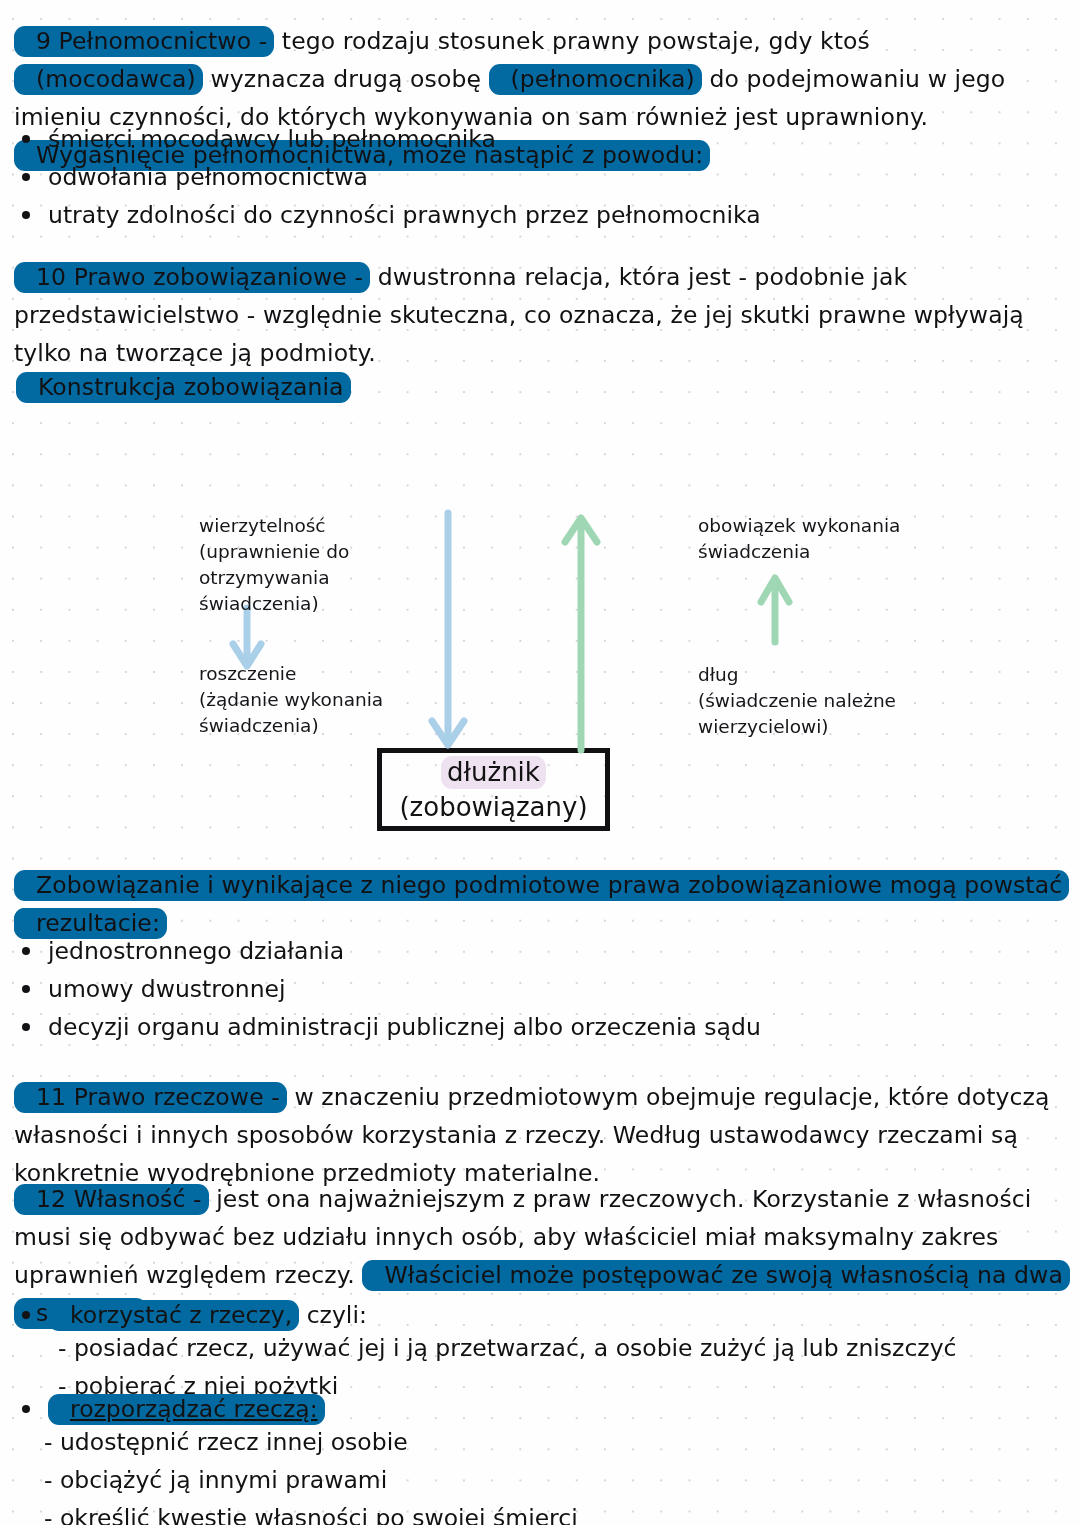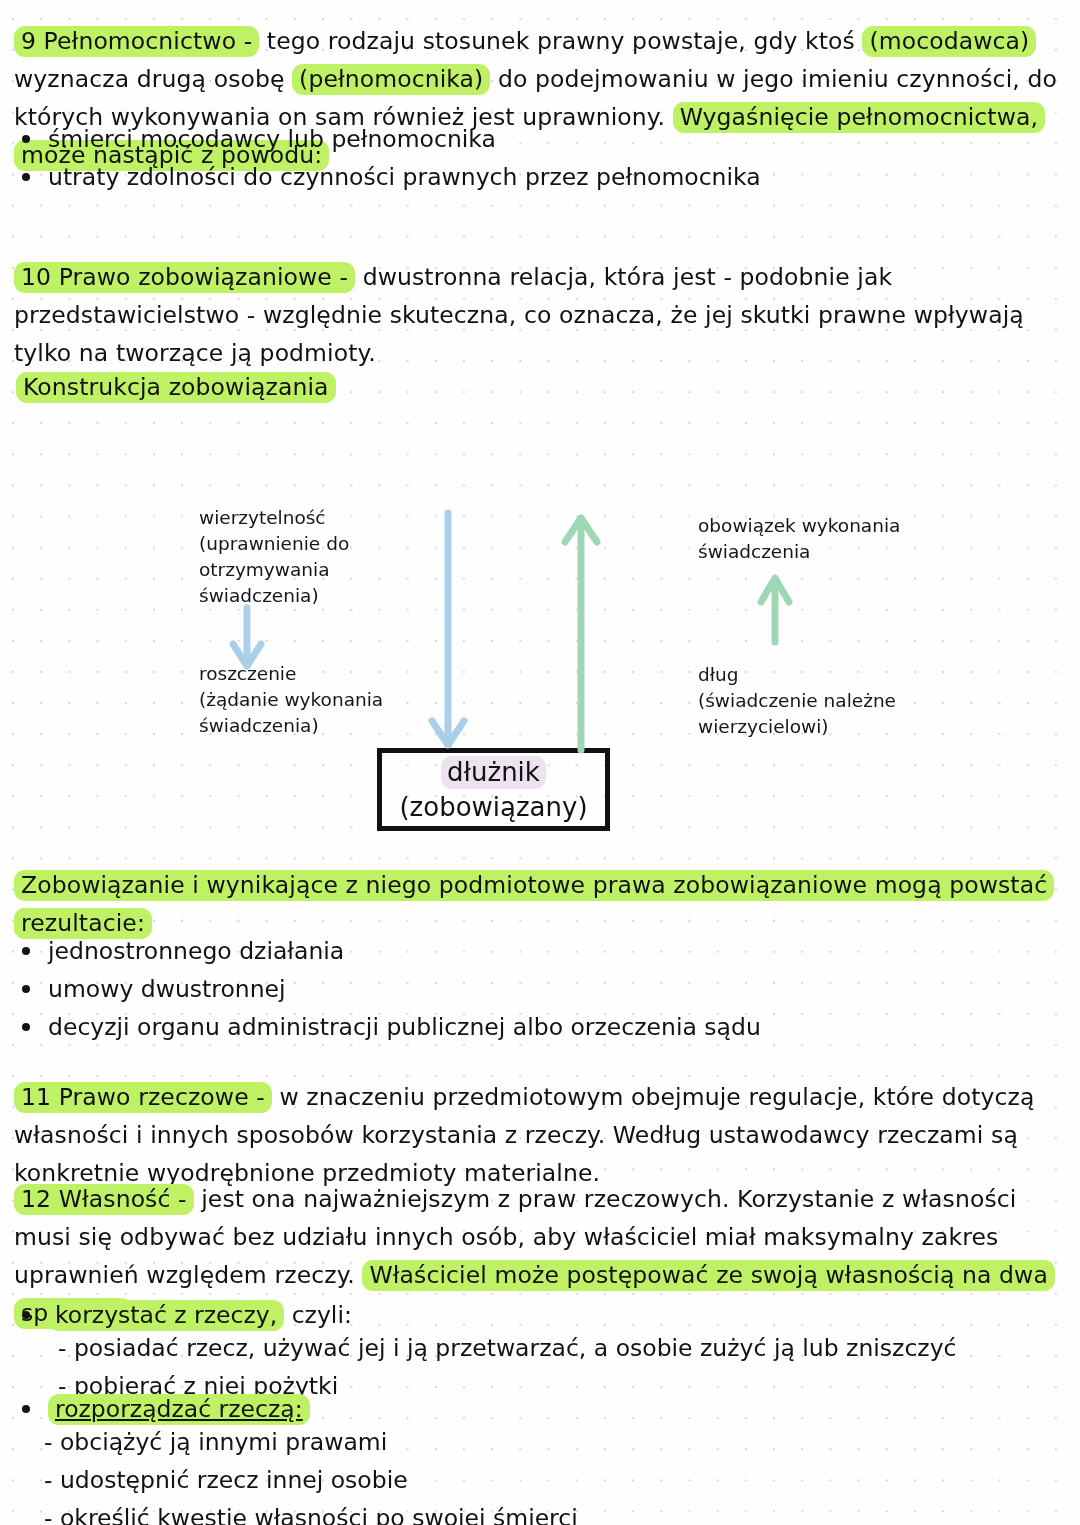--- a/index.html
+++ b/index.html
@@ -36,23 +36,23 @@
   
   .para {
     position: absolute;
     font-size: 23.5px;
     line-height: 38px;
     letter-spacing: 0.1px;
     color: #111114;
   }
 
   .hl {
-    background-color: #bef264;
+    background-color: #0369a1;
     border-radius: 11px;
-    padding: 1px 7px 2px 7px;
+    padding: 1px 7px 2px 22px;
     box-decoration-break: clone;
     -webkit-box-decoration-break: clone;
   }
 
   .hl-soft {
     background-color: #eee2f1;
     border-radius: 11px;
     padding: 1px 6px 2px 6px;
     box-decoration-break: clone;
     -webkit-box-decoration-break: clone;
@@ -151,20 +151,21 @@
     <span>wyznacza</span>
     <span>drugą osobę</span>
     <span class="hl">(pełnomocnika)</span>
     <span>do podejmowaniu w jego imieniu czynności, do których wykonywania</span>
     <span>on sam również jest uprawniony.</span>
     <span class="hl">Wygaśnięcie pełnomocnictwa, może nastąpić z powodu:</span>
   </div>
 
   <ul class="bullets" style="left:14px; top:120px; width:1040px;">
     <li><span class="dot"></span><span>śmierci mocodawcy lub pełnomocnika</span></li>
+    <li><span class="dot"></span><span>odwołania pełnomocnictwa</span></li>
     <li><span class="dot"></span><span>utraty zdolności do czynności prawnych przez pełnomocnika</span></li>
   </ul>
 
   <div class="para" style="left:14px; top:258px; width:1052px;">
     <span class="hl">10 Prawo zobowiązaniowe -</span>
     <span>dwustronna relacja, która jest - podobnie jak przedstawicielstwo -</span>
     <span>względnie skuteczna, co oznacza, że jej skutki prawne wpływają tylko na tworzące ją</span>
     <span>podmioty.</span>
   </div>
 
@@ -203,21 +204,21 @@
       </g>
     </svg>
 
     <svg class="arrow-svg" style="left:752px; top:165px;" width="46" height="75" viewBox="0 0 46 75">
       <g stroke="#9fd7b4" stroke-width="7" fill="none" stroke-linecap="round" stroke-linejoin="round">
         <line x1="23" y1="14" x2="23" y2="72"></line>
         <polyline points="9,32 23,8 37,32"></polyline>
       </g>
     </svg>
 
-    <div class="diag-label" style="left:199px; top:100px; width:200px;">wierzytelność
+    <div class="diag-label" style="left:199px; top:108px; width:200px;">wierzytelność
 (uprawnienie do
 otrzymywania
 świadczenia)</div>
 
     <div class="diag-label" style="left:199px; top:256px; width:220px;">roszczenie
 (żądanie wykonania
 świadczenia)</div>
 
     <div class="diag-label" style="left:698px; top:108px; width:230px;">obowiązek wykonania
 świadczenia</div>
@@ -269,18 +270,18 @@
   </ul>
 
   <ul class="bullets" style="left:14px; top:1390px;text-decoration:underline;">
     <li>
       <span class="dot"></span>
       <span class="hl">rozporządzać rzeczą:</span>
     </li>
   </ul>
 
   <ul class="dashes" style="left:22px; top:1423px;">
+    <li><span>- udostępnić rzecz innej osobie</span></li>
     <li><span>- obciążyć ją innymi prawami</span></li>
-    <li><span>- udostępnić rzecz innej osobie</span></li>
     <li><span>- określić kwestię własności po swojej śmierci</span></li>
   </ul>
 
 </div>
 
 </body></html>

